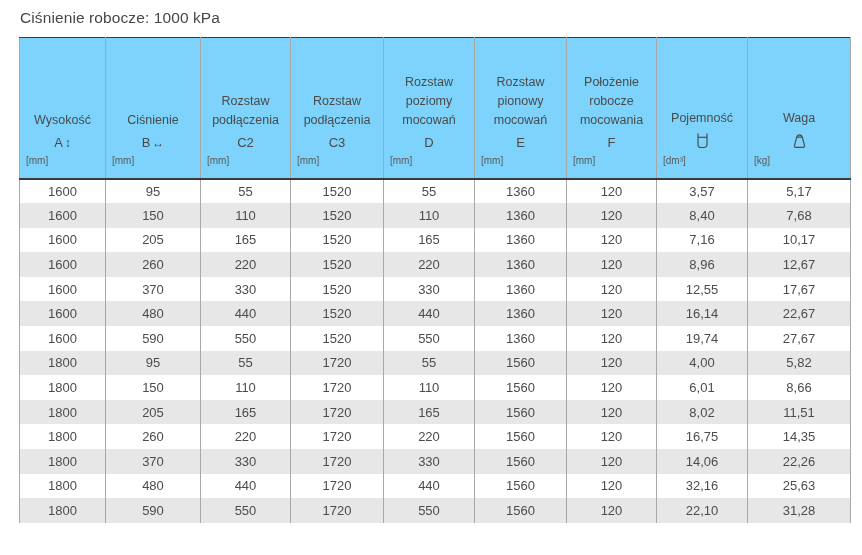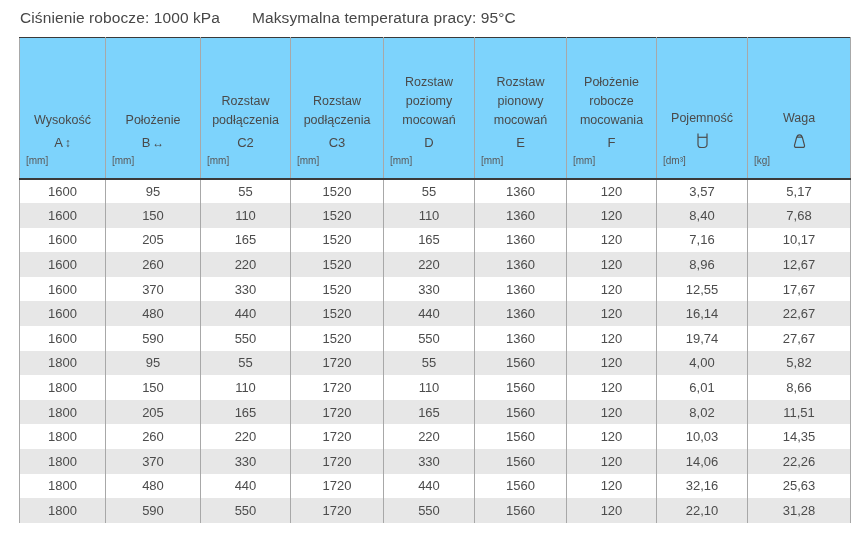--- a/index.html
+++ b/index.html
@@ -81,21 +81,20 @@
     color:#5a5a5a;
   }
 </style>
 </head>
 <body>
 
 <div class="page">
 
   <div class="top-info">
     <span>Ciśnienie robocze: 1000 kPa</span>
-    <span>Maksymalna temperatura pracy: 95°C</span>
   </div>
 
   <table class="spec-table">
     <colgroup id="cols">
         <col style="width: 86px;">
         <col style="width: 95px;">
         <col style="width: 90px;">
         <col style="width: 93px;">
         <col style="width: 91px;">
         <col style="width: 92px;">
@@ -104,21 +103,21 @@
         <col style="width: 103px;">
       </colgroup>
     <thead id="thead">
         <tr>
           <th>
             <div class="col-name">Wysokość</div>
             <div class="col-key"><span>A</span><span class="dim-arrow">↕</span></div>
             <div class="col-unit">[mm]</div>
           </th>
           <th>
-            <div class="col-name">Położenie</div>
+            <div class="col-name">Ciśnienie</div>
             <div class="col-key"><span>B</span><span class="dim-arrow">↔</span></div>
             <div class="col-unit">[mm]</div>
           </th>
           <th>
             <div class="col-name">Rozstaw podłączenia</div>
             <div class="col-key"><span>C2</span></div>
             <div class="col-unit">[mm]</div>
           </th>
           <th>
             <div class="col-name">Rozstaw podłączenia</div>
@@ -274,21 +273,21 @@
           <td>11,51</td>
         </tr>
         <tr>
           <td>1800</td>
           <td>260</td>
           <td>220</td>
           <td>1720</td>
           <td>220</td>
           <td>1560</td>
           <td>120</td>
-          <td>10,03</td>
+          <td>16,75</td>
           <td>14,35</td>
         </tr>
         <tr>
           <td>1800</td>
           <td>370</td>
           <td>330</td>
           <td>1720</td>
           <td>330</td>
           <td>1560</td>
           <td>120</td>

